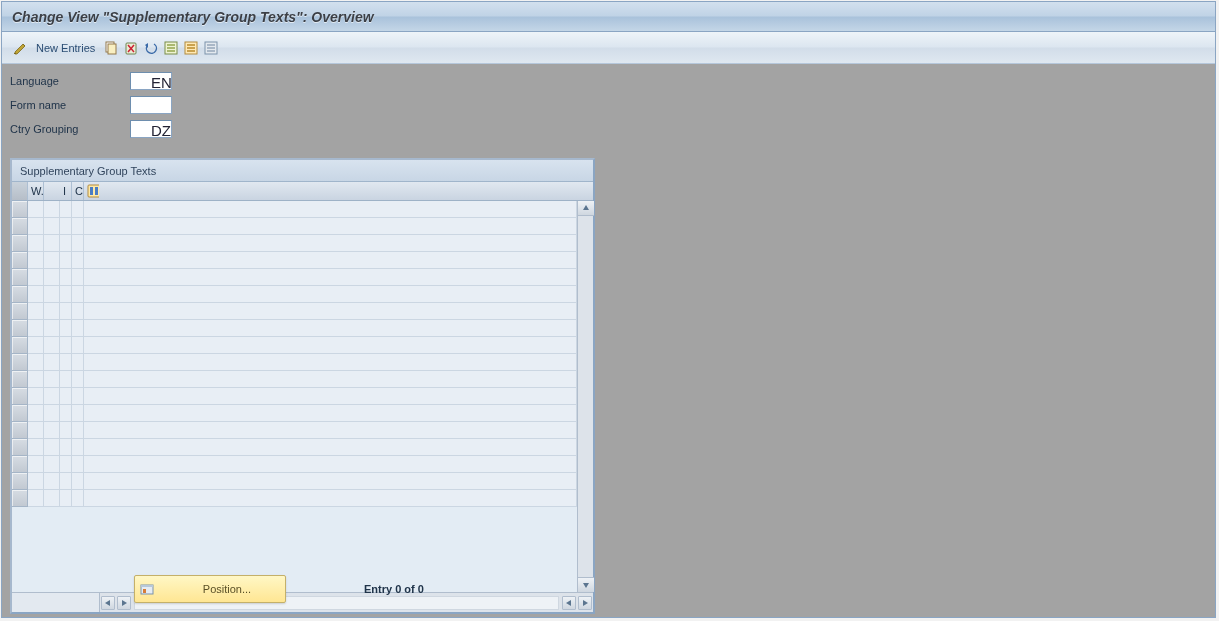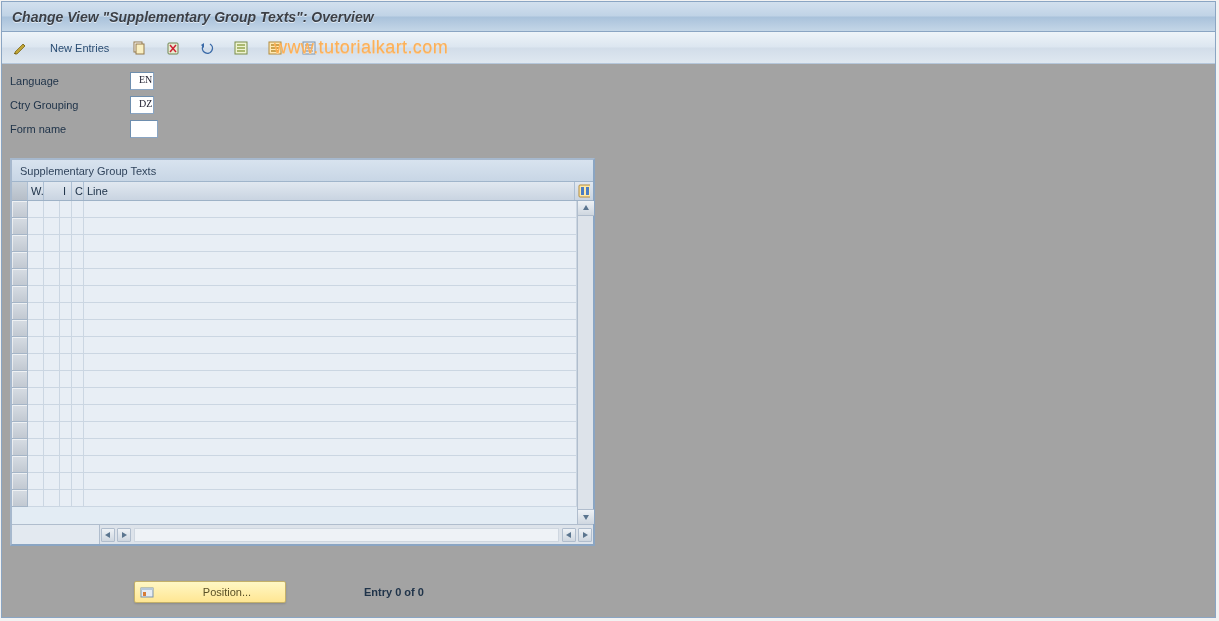--- a/index.html
+++ b/index.html
@@ -37,21 +37,21 @@
     text-shadow: 0 1px 0 rgba(255,255,255,0.6);
   }
   
   .toolbar {
     height: 32px;
     background: linear-gradient(#eef4f9, #dce6f0 48%, #d2dde9 52%, #dfe8f1);
     border-bottom: 1px solid #b5c7db;
     display: flex;
     align-items: center;
     padding: 0 8px;
-    gap: 14px;
+    gap: 0;
     position: relative;
   }
   .tbbtn {
     width: 20px; height: 20px;
     display: flex; align-items: center; justify-content: center;
     border-radius: 2px;
     cursor: default;
   }
   .tbbtn svg { display: block; }
   .newentries {
@@ -83,32 +83,31 @@
     height: 22px;
     margin-top: 2px;
   }
   .form-row .lbl { width: 120px; color: #20344a; }
   .form-row .fld {
     height: 18px;
     border: 1px solid #8aa5c3;
     border-top-color:#6e8eae;
     border-left-color:#6e8eae;
     background: #fff;
-    font-size: 10px;
-    padding: 1px 8px;
+    font-size: 15px;
+    padding: 1px 20px;
     color: #223;
-    font-family: Liberation Serif, serif;
   }
   .fld.w1 { width: 24px; }
   .fld.w2 { width: 28px; }
   
   .tablectrl {
     margin-top: 18px;
     width: 585px;
-    height: 388px;
+    height: 456px;
     border: 2px solid #a6b8cd;
     border-right-color:#8aa5c3;
     border-bottom-color:#8aa5c3;
     background: #e3ecf4;
     position: relative;
   }
   .tc-title {
     background: linear-gradient(#d8e3ef,#c8d6e5);
     height: 22px;
     border-bottom: 1px solid #a0b5cb;
@@ -182,21 +181,21 @@
     border:1px solid #b0bdcd;border-radius:1px;
   }
   .htrack{flex:1;height:14px;margin:0 2px;background:#eef2f6;border:1px solid #cfd7e0;}
   
   .footer{
     position:absolute;
     left:132px; bottom:14px;
     display:flex; align-items:center; gap:78px;
   }
   .posbtn{
-    width:152px;height:22px;
+    width:152px;height:28px;
     background: linear-gradient(#fff7c5,#ffe693);
     border:1px solid #c4b069;
     border-radius:2px;
     display:flex;align-items:center;justify-content:center;
     gap:18px; padding:0 4px;
     box-shadow: 0 1px 2px rgba(0,0,0,.15);
     color:#5a5027;
   }
   .posbtn .ic{width:16px;height:16px;display:flex;align-items:center;justify-content:center;}
   .posbtn .txt{flex:1;text-align:center;}
@@ -256,47 +255,45 @@
         </svg>
     </div>
     <div class="tbbtn">
       <svg width="16" height="16">
           <rect x="2" y="2" width="12" height="12" fill="#e3e9ef" stroke="#7d93ab"></rect>
           <rect x="4" y="4" width="8" height="2" fill="#a9b7c7"></rect>
           <rect x="4" y="7" width="8" height="2" fill="#a9b7c7"></rect>
           <rect x="4" y="10" width="8" height="2" fill="#a9b7c7"></rect>
         </svg>
     </div>
-    <div class="watermark">www.tutorialkart.com</div>
   </div>
 
   <div class="content">
 
     <div class="form-row">
       <span class="lbl">Language</span>
       <div class="fld w1">EN</div>
     </div>
     <div class="form-row">
+      <span class="lbl">Form name</span>
+      <div class="fld w2"></div>
+    </div>
+    <div class="form-row">
       <span class="lbl">Ctry Grouping</span>
       <div class="fld w1">DZ</div>
-    </div>
-    <div class="form-row">
-      <span class="lbl">Form name</span>
-      <div class="fld w2"></div>
     </div>
 
     <div class="tablectrl">
       <div class="tc-title">Supplementary Group Texts</div>
       <div class="tc-head">
         <div class="hc sel"></div>
         <div class="hc w">W.</div>
         <div class="hc gr">Gr</div>
         <div class="hc i">I</div>
         <div class="hc c">C</div>
-        <div class="hc line">Line</div>
         <div class="hc cfg">
           <svg width="14" height="14">
               <rect x="1" y="1" width="12" height="12" rx="1" fill="#ffe9a6" stroke="#b28b3e"></rect>
               <rect x="3" y="3" width="3" height="8" fill="#4a7dc4"></rect>
               <rect x="8" y="3" width="3" height="8" fill="#4a7dc4"></rect>
             </svg>
         </div>
       </div>
 
       <div class="tc-body" id="tbody">

